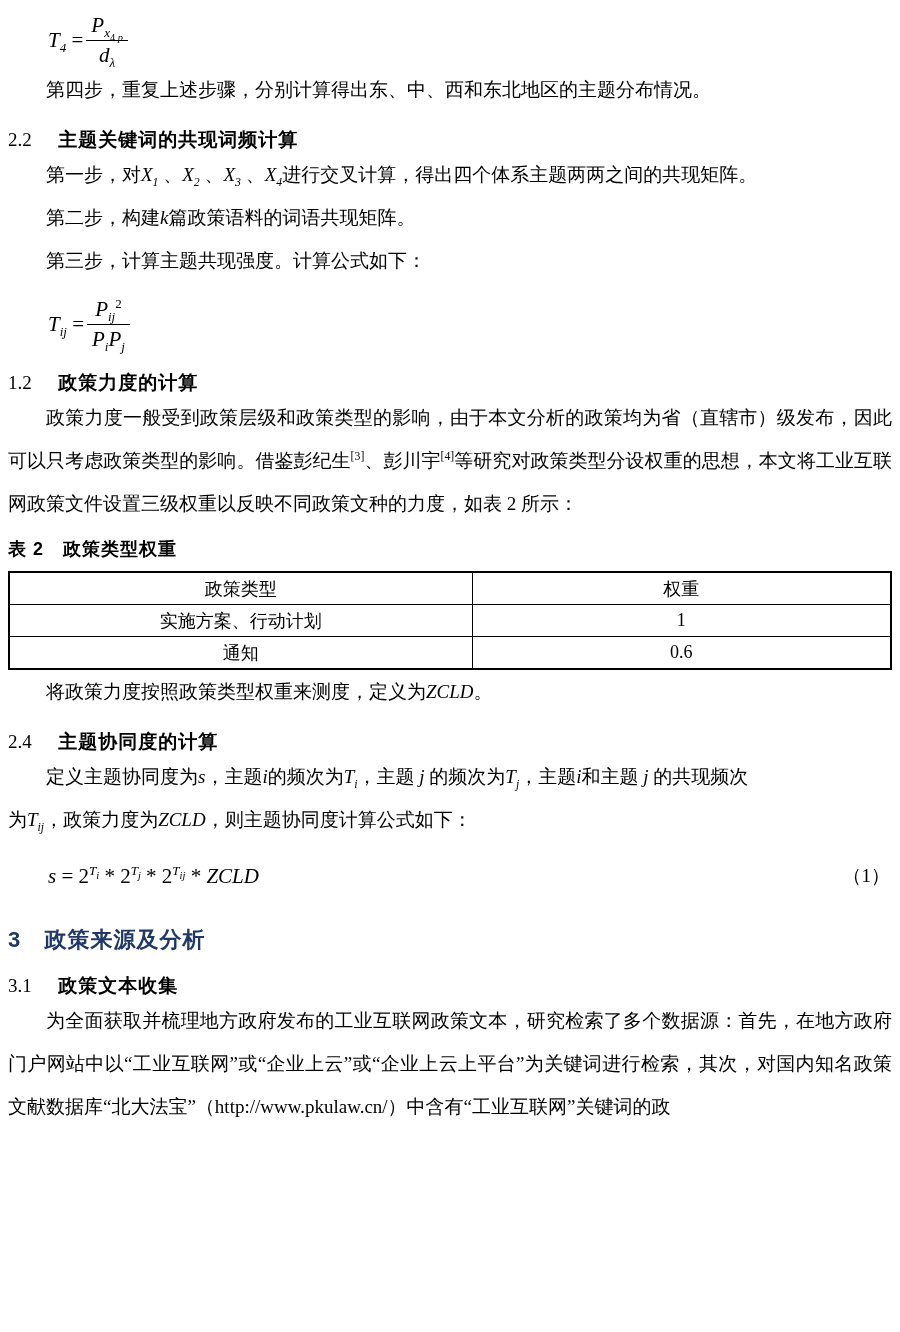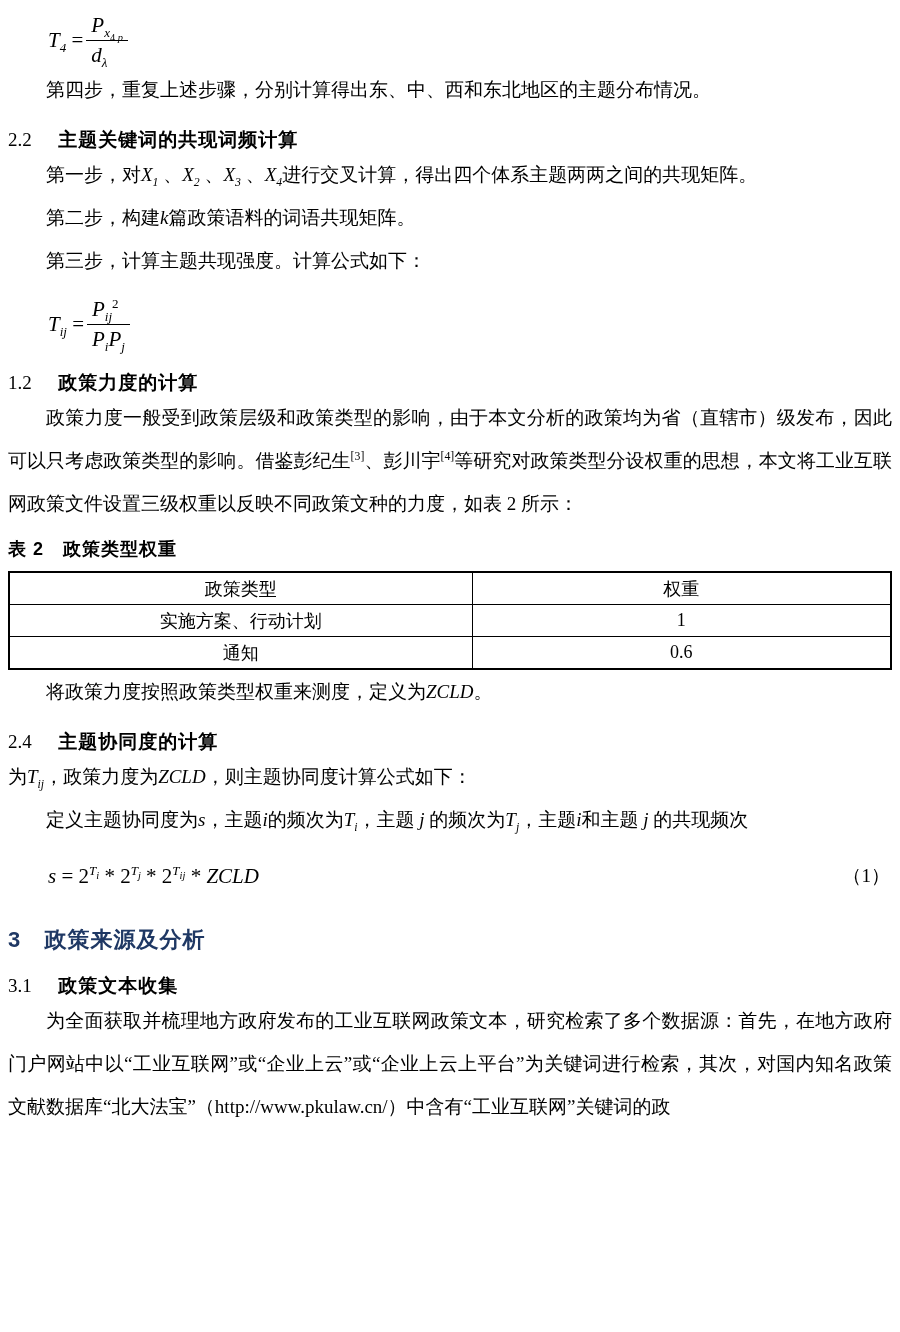--- a/index.html
+++ b/index.html
@@ -14,21 +14,21 @@
   }
   .indent{text-indent:2em;}
   sub,sup{font-size:0.62em;line-height:0;}
   sub sub, sup sub{font-size:0.8em;}
   i.mv{font-style:italic;font-family:"Liberation Serif","DejaVu Serif",serif;}
   
   .formula{
     display:flex;align-items:center;margin-left:40px;
     font-size:21px;
   }
-  .frac{display:inline-block;vertical-align:middle;margin:0 3px;}
+  .frac{display:inline-block;text-align:center;vertical-align:middle;margin:0 3px;}
   .frac .num{display:block;border-bottom:1.6px solid #000;padding:1px 5px 2px 5px;}
   .frac .den{display:block;padding:2px 5px 0 5px;}
   .f-t4{margin-top:6px;}
   .f-tij{margin-top:14px;margin-bottom:12px;}
   .f-eq1{margin-top:22px;display:flex;align-items:center;justify-content:space-between;margin-right:2px;}
   .eqnum{font-size:19px;}
   
   .h2x{display:flex;align-items:baseline;margin:0;font-size:19px;font-weight:normal;}
   .h2x .hnum{font-family:"Liberation Serif","DejaVu Serif",serif;margin-right:1.4em;}
   .h2x .htitle{font-family:"Liberation Sans","DejaVu Sans",sans-serif;font-weight:700;letter-spacing:1px;}
@@ -117,22 +117,22 @@
     </tbody>
   </table>
 
   <p class="body indent mt-measure">将政策力度按照政策类型权重来测度，定义为<i class="mv">ZCLD</i>。</p>
 
   <h2 class="h2x mt-h24">
     <span class="hnum">2.4</span>
     <span class="htitle">主题协同度的计算</span>
   </h2>
 
+  <p class="body indent mt-p">定义主题协同度为<i class="mv">s</i>，主题<i class="mv">i</i>的频次为<i class="mv">T</i><sub><i class="mv">i</i></sub>，主题 <i class="mv">j</i> 的频次为<i class="mv">T</i><sub><i class="mv">j</i></sub>，主题<i class="mv">i</i>和主题 <i class="mv">j</i> 的共现频次</p>
   <p class="body">为<i class="mv">T</i><sub><i class="mv">ij</i></sub>，政策力度为<i class="mv">ZCLD</i>，则主题协同度计算公式如下：</p>
-  <p class="body indent mt-p">定义主题协同度为<i class="mv">s</i>，主题<i class="mv">i</i>的频次为<i class="mv">T</i><sub><i class="mv">i</i></sub>，主题 <i class="mv">j</i> 的频次为<i class="mv">T</i><sub><i class="mv">j</i></sub>，主题<i class="mv">i</i>和主题 <i class="mv">j</i> 的共现频次</p>
 
   <div class="formula f-eq1">
     <span><i class="mv">s</i> = 2<sup><i class="mv">T</i><sub><i class="mv">i</i></sub></sup> * 2<sup><i class="mv">T</i><sub><i class="mv">j</i></sub></sup> * 2<sup><i class="mv">T</i><sub><i class="mv">ij</i></sub></sup> * <i class="mv">ZCLD</i></span>
     <span class="eqnum">（1）</span>
   </div>
 
   <h2 class="h2x h-sec mt-h3">
     <span class="hnum">3</span>
     <span class="htitle">政策来源及分析</span>
   </h2>

